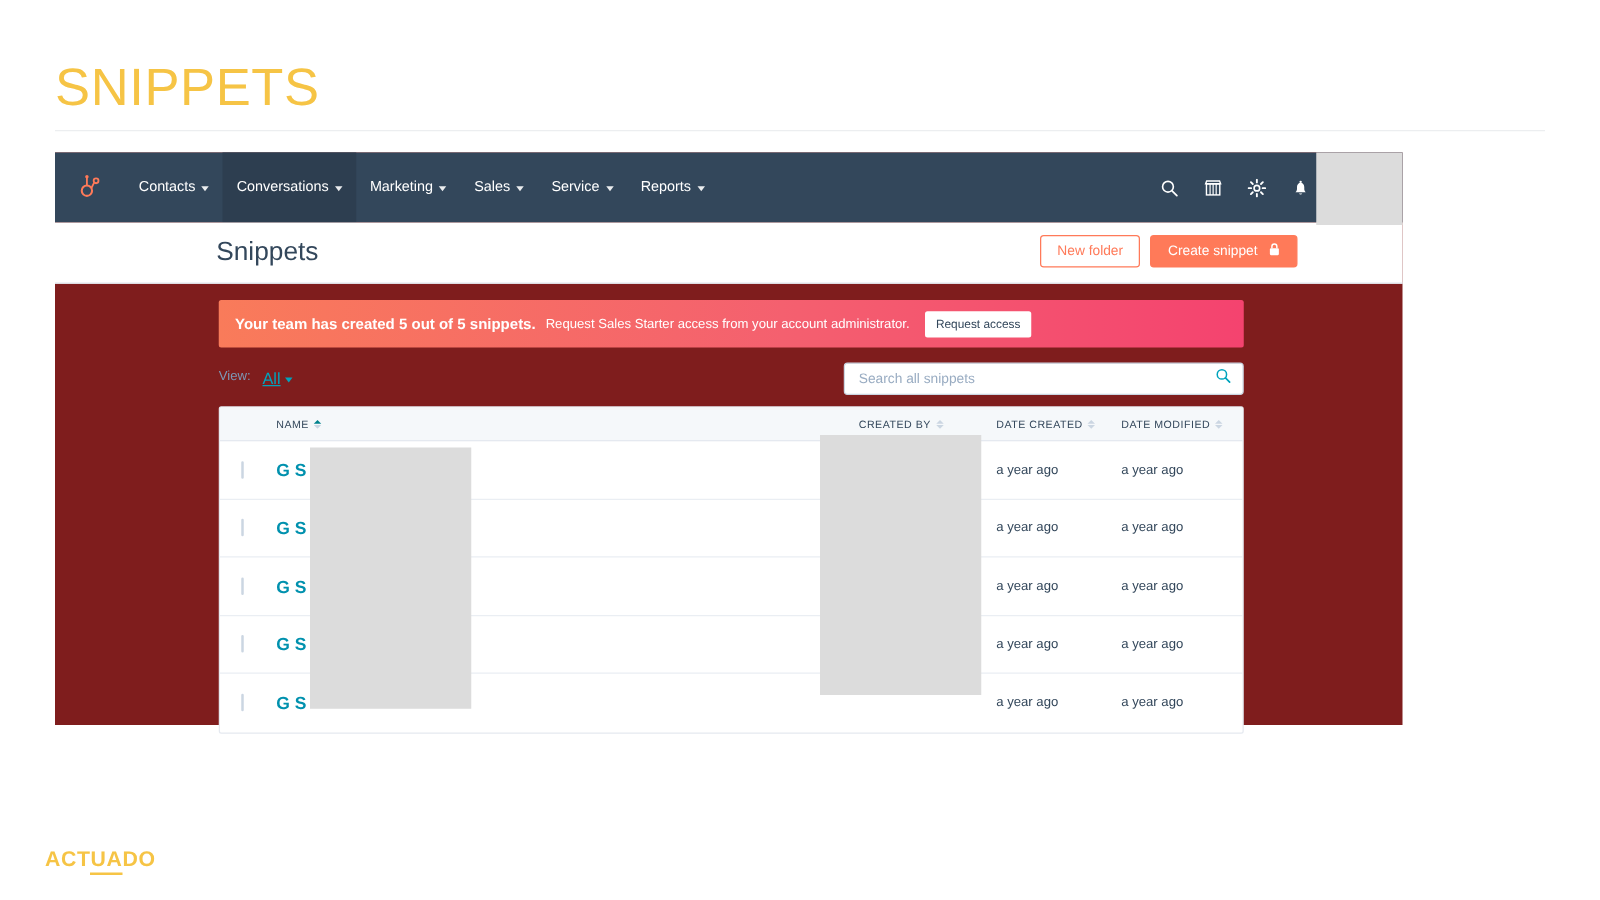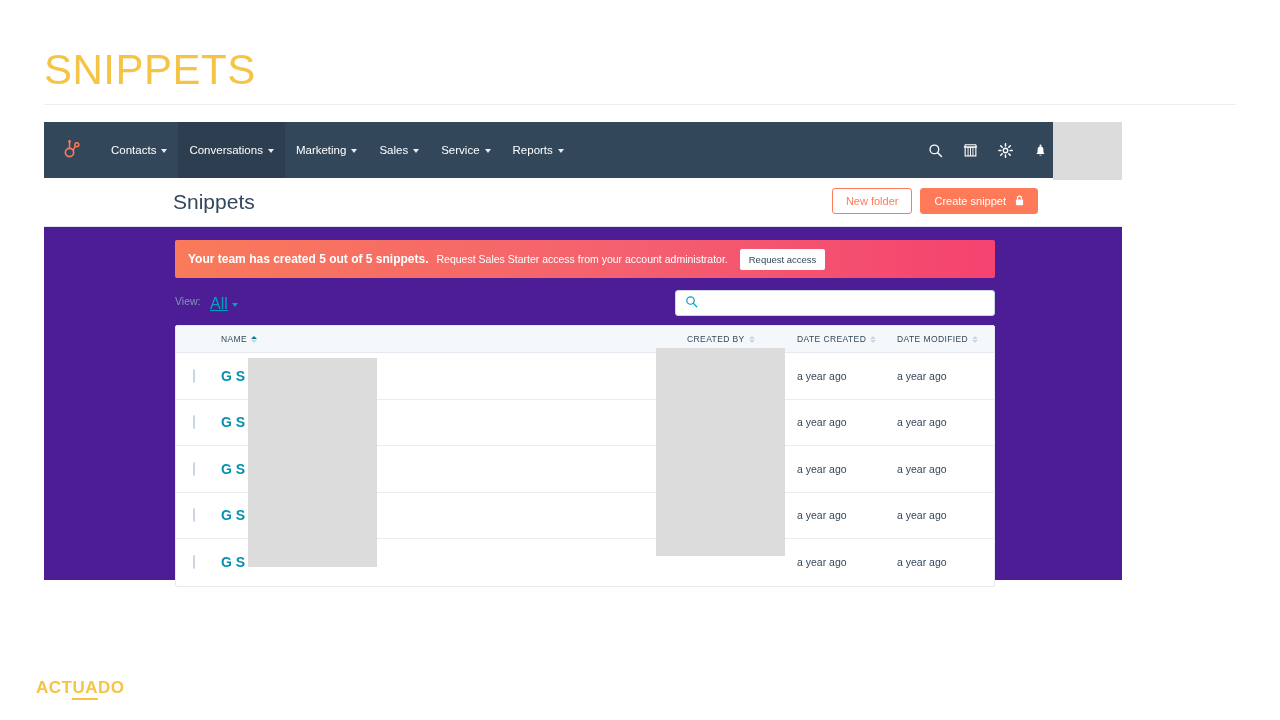--- a/index.html
+++ b/index.html
@@ -37,21 +37,21 @@
     background: #eceef0;
   }
 
   
   .shot {
     position: absolute;
     left: 44px;
     top: 122px;
     width: 1078px;
     height: 458px;
-    background: #4c1d95;
+    background: #7f1d1d;
   }
 
   
   .topnav {
     position: absolute;
     left: 0;
     top: 0;
     width: 1078px;
     height: 56px;
     background: #33475b;
@@ -231,21 +231,21 @@
     position: absolute;
     left: 0;
     top: 5px;
     font-size: 10.5px;
     color: #7c98b6;
   }
   .view-value {
     position: absolute;
     left: 35px;
     top: 5px;
-    font-size: 16px;
+    font-size: 13px;
     color: #00a4bd;
     display: flex;
     align-items: center;
     gap: 4px;
     text-decoration: underline;
   }
   .caret-teal {
     display: inline-block;
     width: 0;
     height: 0;
@@ -503,20 +503,21 @@
       <span class="banner-btn">Request access</span>
     </div>
 
     <div class="filter-row">
       <span class="view-label">View:</span>
       <span class="view-value">
         <span>All</span>
         <span class="caret-teal"></span>
       </span>
       <div class="search-box">
+        <input class="search-input" type="text" placeholder="Search all snippets" style="">
         <span>
           <svg width="13" height="13" viewBox="0 0 16 16" aria-hidden="true">
             <circle cx="6.8" cy="6.8" r="4.6" fill="none" stroke="#00a4bd" stroke-width="1.5"></circle>
             <line x1="10.3" y1="10.3" x2="14.4" y2="14.4" stroke="#00a4bd" stroke-width="1.7" stroke-linecap="round"></line>
           </svg>
         </span>
       </div>
     </div>
 
     <div class="table">

